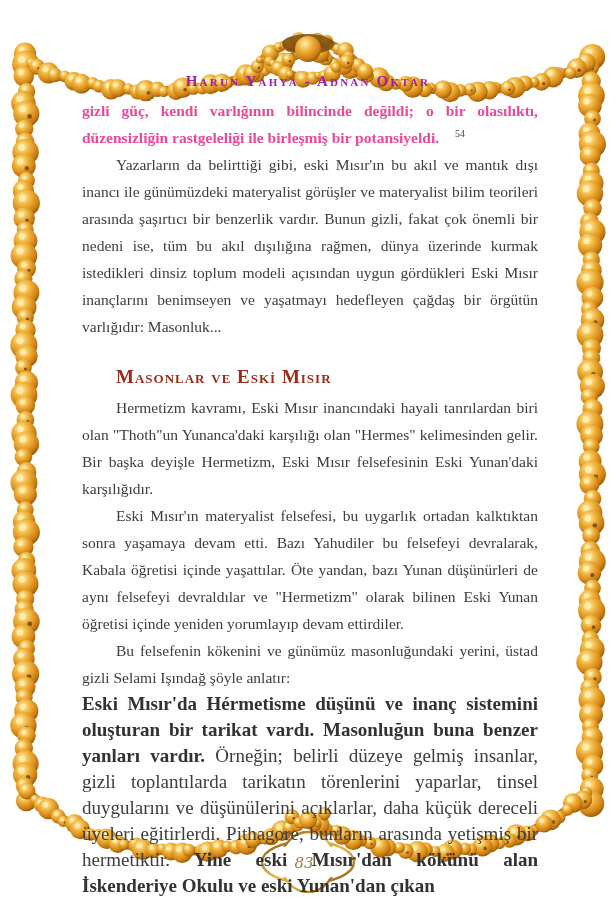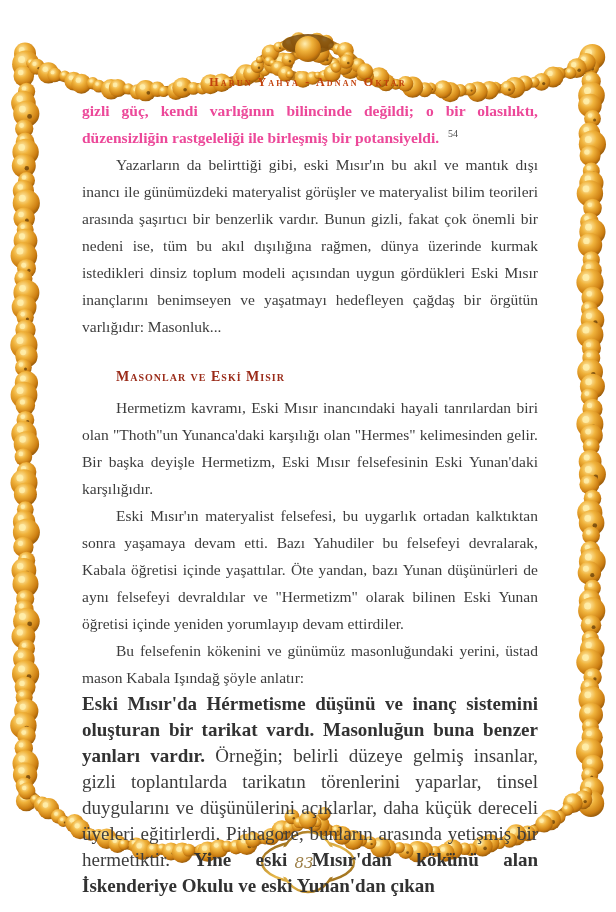--- a/index.html
+++ b/index.html
@@ -6,34 +6,34 @@
   body{
     width:616px;height:912px;position:relative;background:#ffffff;overflow:hidden;
     font-family:"Liberation Serif", serif;
   }
   .frame{position:absolute;left:0;top:0;width:616px;height:912px;}
   .header-bar{
     position:absolute;top:72px;left:0;right:0;text-align:center;z-index:3;
   }
   .header-title{
     font-family:"Liberation Serif", serif;
-    font-variant:small-caps;font-weight:bold;font-size:12px;letter-spacing:2.2px;
-    color:#c2410c;
+    font-variant:small-caps;font-weight:bold;font-size:15px;letter-spacing:2.2px;
+    color:#a21caf;
   }
   .content{
     position:absolute;left:82px;top:97px;width:456px;z-index:2;
     color:#3d3d3d;font-size:15.5px;line-height:27px;
   }
   .content p{margin:0;text-align:justify;}
   .p-lead{font-weight:bold;color:#ec4899;}
   .p-indent{text-indent:34px;}
-  .footnote-ref{font-size:10px;vertical-align:super;line-height:0;font-weight:normal;color:#4a4a4a;margin-left:9px;}
+  .footnote-ref{font-size:10px;vertical-align:super;line-height:0;font-weight:normal;color:#4a4a4a;margin-left:16px;}
   .section-heading{
     margin:23px 0 3px 34px;
-    font-variant:small-caps;font-weight:bold;font-size:14px;letter-spacing:1px;
+    font-variant:small-caps;font-weight:bold;font-size:19px;letter-spacing:1px;
     color:#9a2b19;line-height:28px;
   }
   .quote{
     margin-left:33px;font-size:19px;line-height:26px;color:#3d3d3d;
   }
   .quote .b{font-weight:bold;color:#323232;}
   .pagenum{
     font-family:"DejaVu Serif", serif;font-style:italic;font-size:15px;
     fill:#9b7d44;
   }
@@ -742,18 +742,18 @@
 <div class="content">
   <p>
     <span class="p-lead">gizli güç, kendi varlığının bilincinde değildi; o bir olasılıktı, düzensizliğin rastgeleliği ile birleşmiş bir potansiyeldi.</span><span class="footnote-ref">54</span>
   </p>
   <p class="p-indent">Yazarların da belirttiği gibi, eski Mısır'ın bu akıl ve mantık dışı inancı ile günümüzdeki materyalist görüşler ve materyalist bilim teorileri arasında şaşırtıcı bir benzerlik vardır. Bunun gizli, fakat çok önemli bir nedeni ise, tüm bu akıl dışılığına rağmen, dünya üzerinde kurmak istedikleri dinsiz toplum modeli açısından uygun gördükleri Eski Mısır inançlarını benimseyen ve yaşatmayı hedefleyen çağdaş bir örgütün varlığıdır: Masonluk...</p>
 
   <h2 class="section-heading">Masonlar ve Eski Mısır</h2>
 
   <p class="p-indent">Hermetizm kavramı, Eski Mısır inancındaki hayali tanrılardan biri olan "Thoth"un Yunanca'daki karşılığı olan "Hermes" kelimesinden gelir. Bir başka deyişle Hermetizm, Eski Mısır felsefesinin Eski Yunan'daki karşılığıdır.</p>
   <p class="p-indent">Eski Mısır'ın materyalist felsefesi, bu uygarlık ortadan kalktıktan sonra yaşamaya devam etti. Bazı Yahudiler bu felsefeyi devralarak, Kabala öğretisi içinde yaşattılar. Öte yandan, bazı Yunan düşünürleri de aynı felsefeyi devraldılar ve "Hermetizm" olarak bilinen Eski Yunan öğretisi içinde yeniden yorumlayıp devam ettirdiler.</p>
-  <p class="p-indent">Bu felsefenin kökenini ve günümüz masonluğundaki yerini, üstad mason Kabala Işındağ şöyle anlatır:</p>
+  <p class="p-indent">Bu felsefenin kökenini ve günümüz masonluğundaki yerini, üstad gizli Selami Işındağ şöyle anlatır:</p>
 
   <p class="quote">
     <span class="b">Eski Mısır'da Hérmetisme düşünü ve inanç sistemini oluşturan bir tarikat vardı. Masonluğun buna benzer yanları vardır.</span><span> Örneğin; belirli düzeye gelmiş insanlar, gizli toplantılarda tarikatın törenlerini yaparlar, tinsel duygularını ve düşünülerini açıklarlar, daha küçük dereceli üyeleri eğitirlerdi. Pithagore, bunların arasında yetişmiş bir hermetiktir.</span><span class="b"> Yine eski Mısır'dan kökünü alan İskenderiye Okulu ve eski Yunan'dan çıkan</span>
   </p>
 </div>
 
 </body></html>

